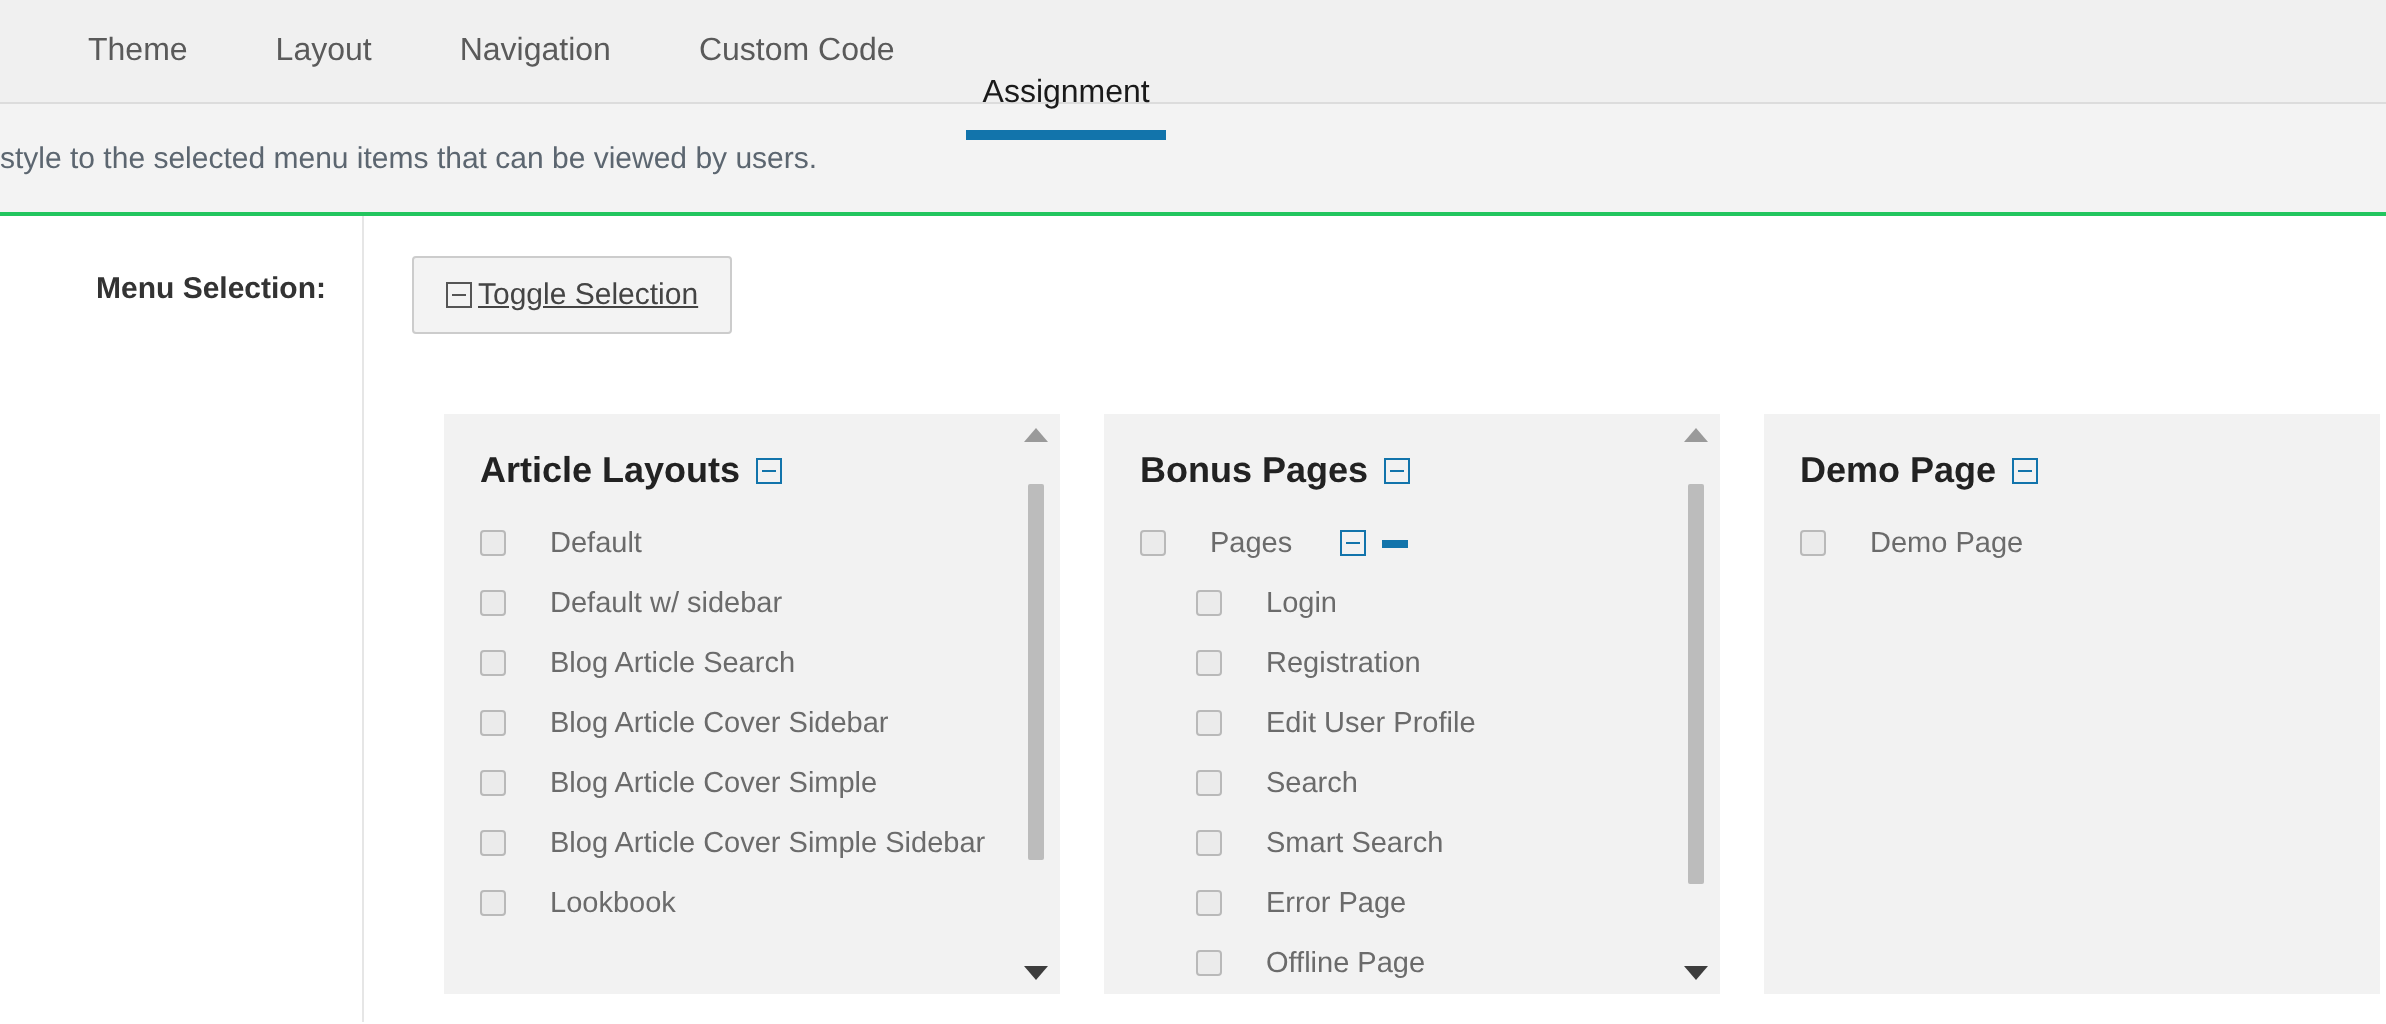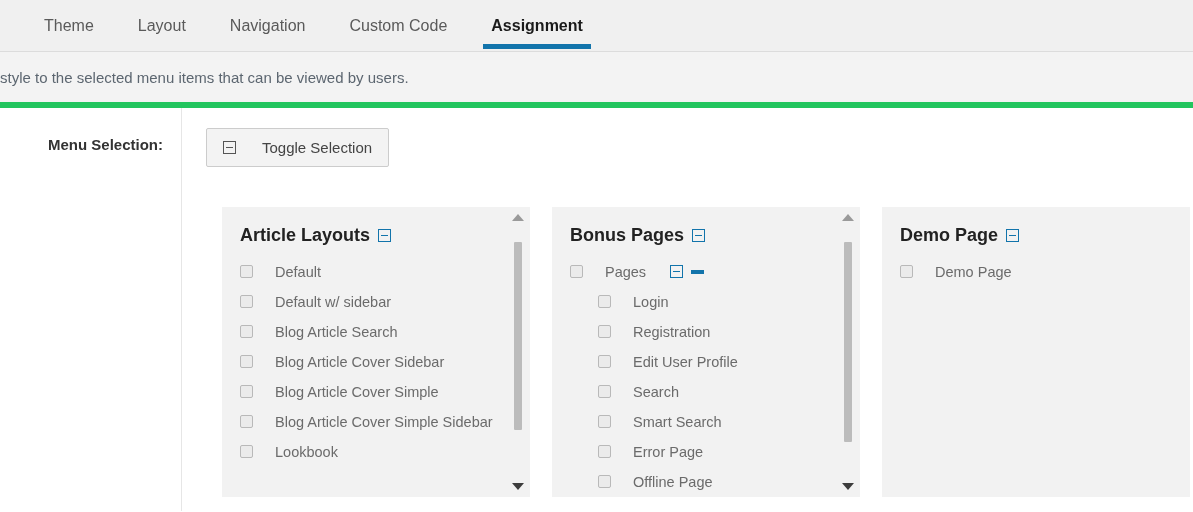--- a/index.html
+++ b/index.html
@@ -27,36 +27,37 @@
     display: flex;
     align-items: center;
     padding: 0 22px;
     font-size: 16px;
     color: #5a5a5a;
     cursor: pointer;
     white-space: nowrap;
   }
   .tab.active {
     color: #1a1a1a;
-    font-weight: bold;
+    font-weight: normal;
+    margin-top: 21px;
   }
   .tab.active::after {
     content: "";
     position: absolute;
     left: 14px; right: 14px;
     bottom: 3px;
     height: 5px;
     background: #1274ab;
   }
 
   
   .desc {
     height: 56px;
     background: #f3f3f3;
-    border-bottom: 6px solid #22c55e;
+    border-bottom: 2px solid #22c55e;
     display: flex;
     align-items: center;
     font-size: 15px;
     color: #5c6670;
     padding-left: 0px;
   }
   .desc span { margin-left: 0px; }
 
   
   .body {
@@ -83,27 +84,28 @@
   .content { position: absolute; left: 206px; top: 0; right: 0; bottom: 0; }
 
   
   .toggle-btn {
     position: absolute;
     left: 0; top: 20px;
     height: 39px;
     padding: 0 16px;
     display: inline-flex;
     align-items: center;
-    gap: 26px;
+    gap: 3px;
     background: #f3f3f3;
     border: 1px solid #cccccc;
     border-radius: 2px;
     font-size: 15px;
     color: #444444;
     cursor: pointer;
+    text-decoration: underline;
   }
 
   .glyph-minus-square {
     display: inline-block;
     width: 13px; height: 13px;
     border: 1px solid #555;
     position: relative;
     flex: 0 0 auto;
   }
   .glyph-minus-square::after {

